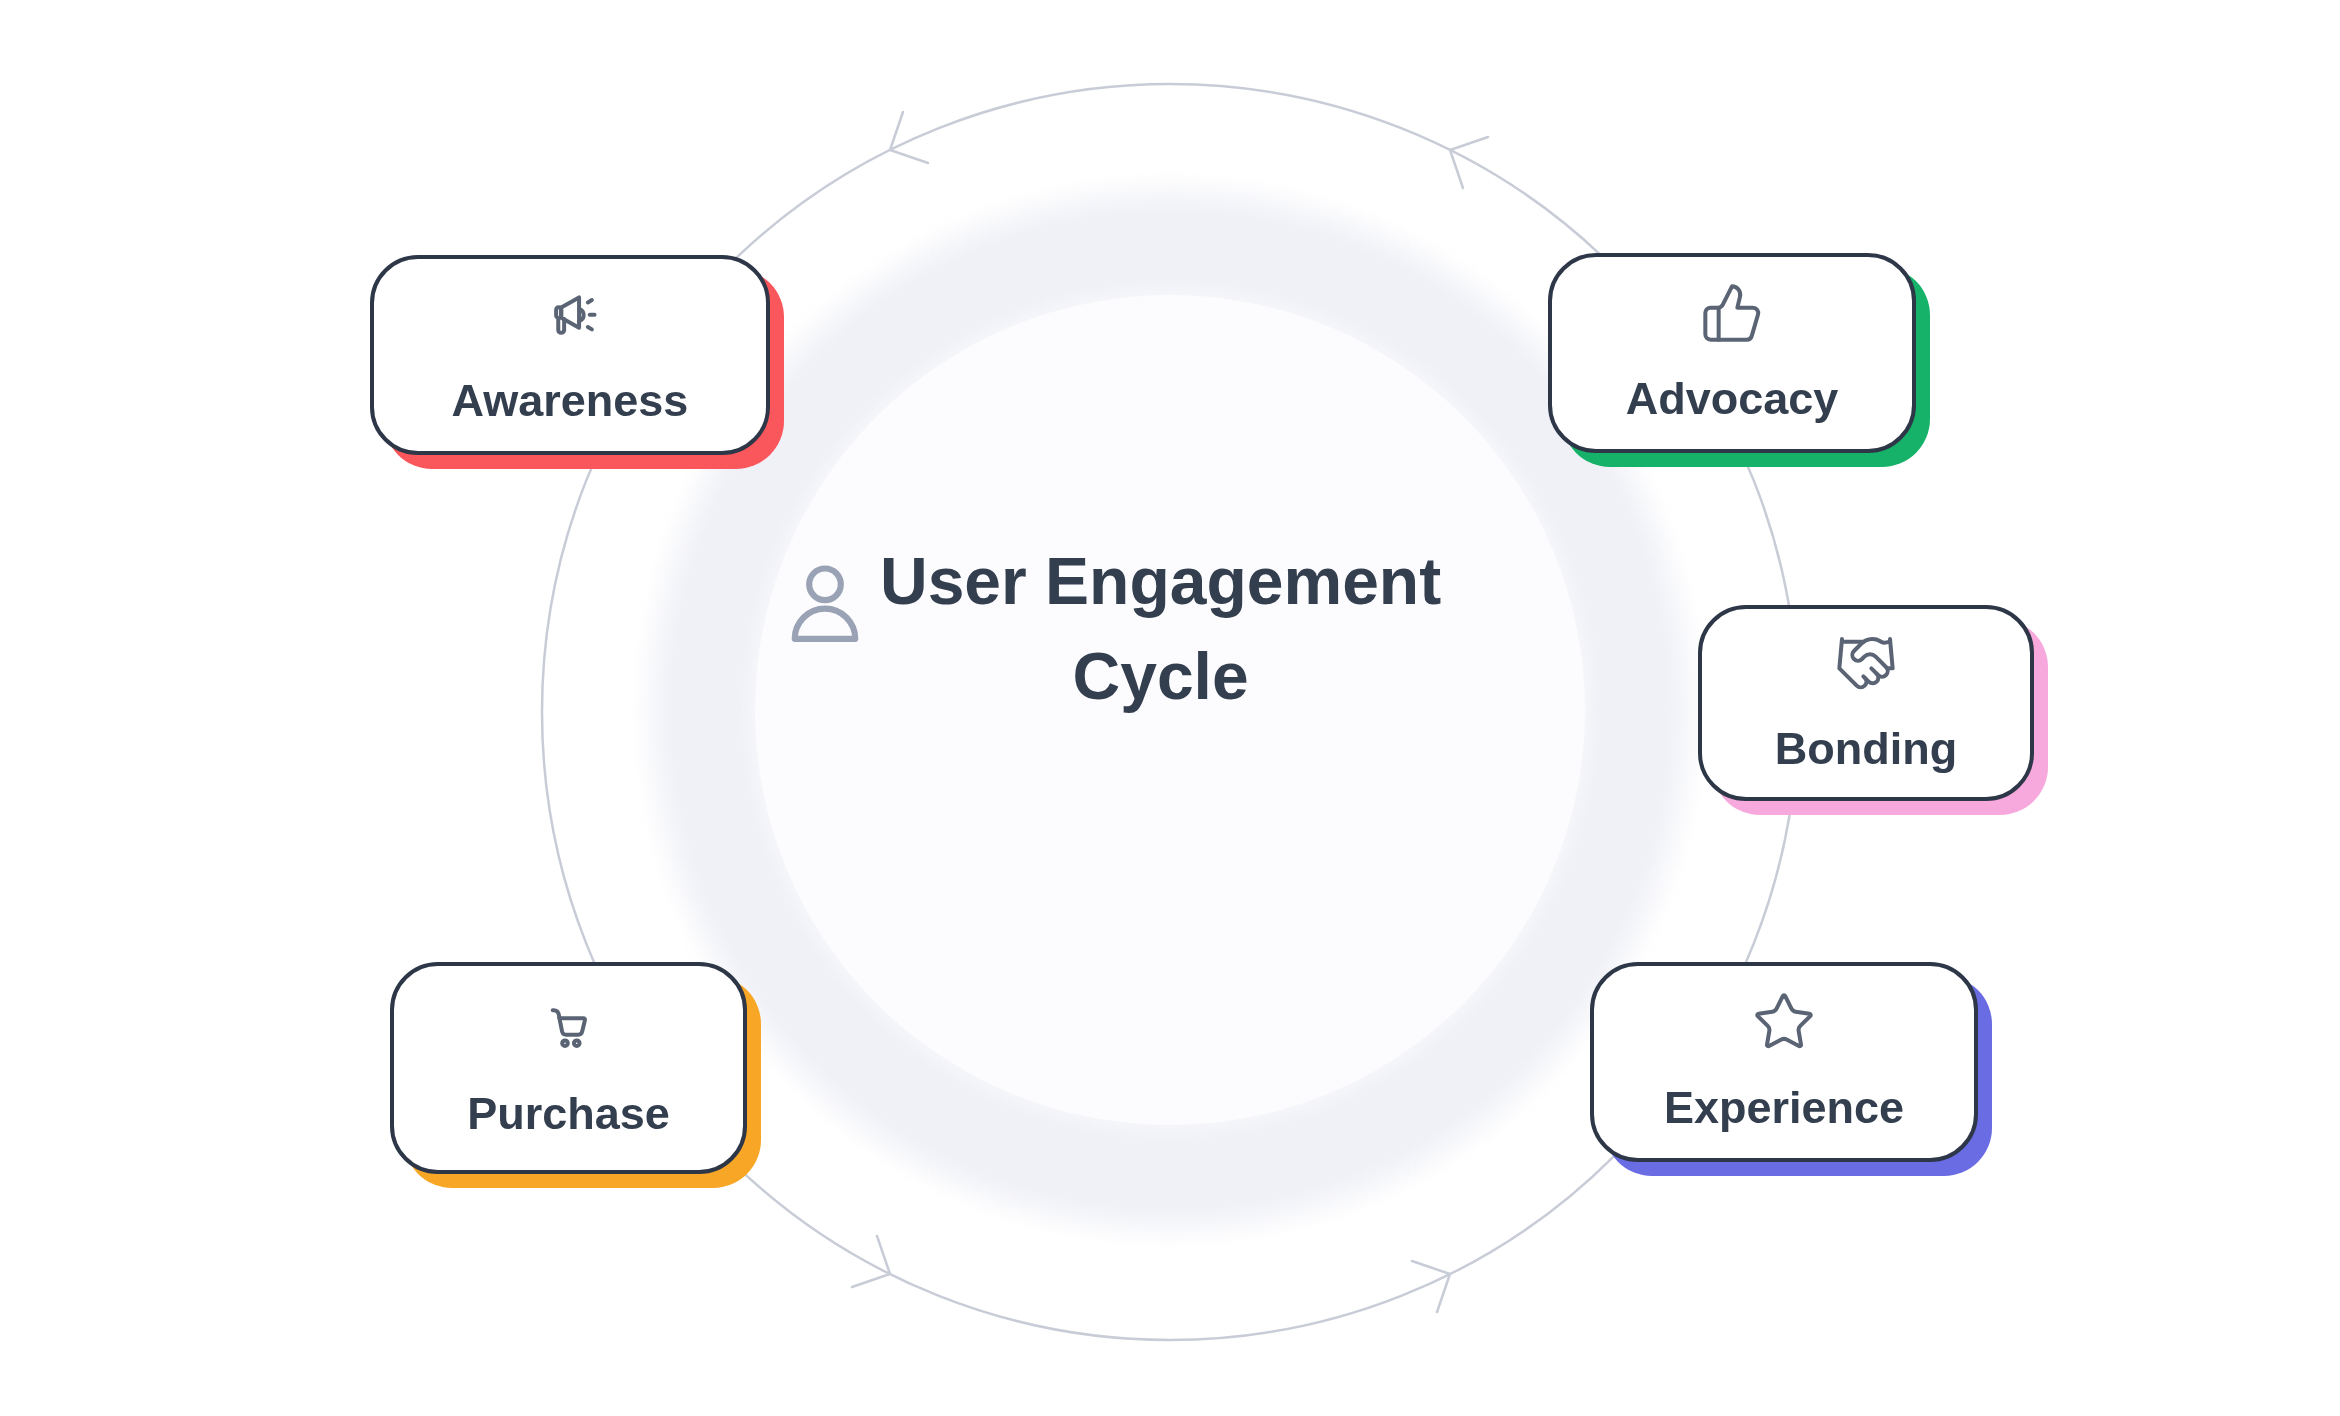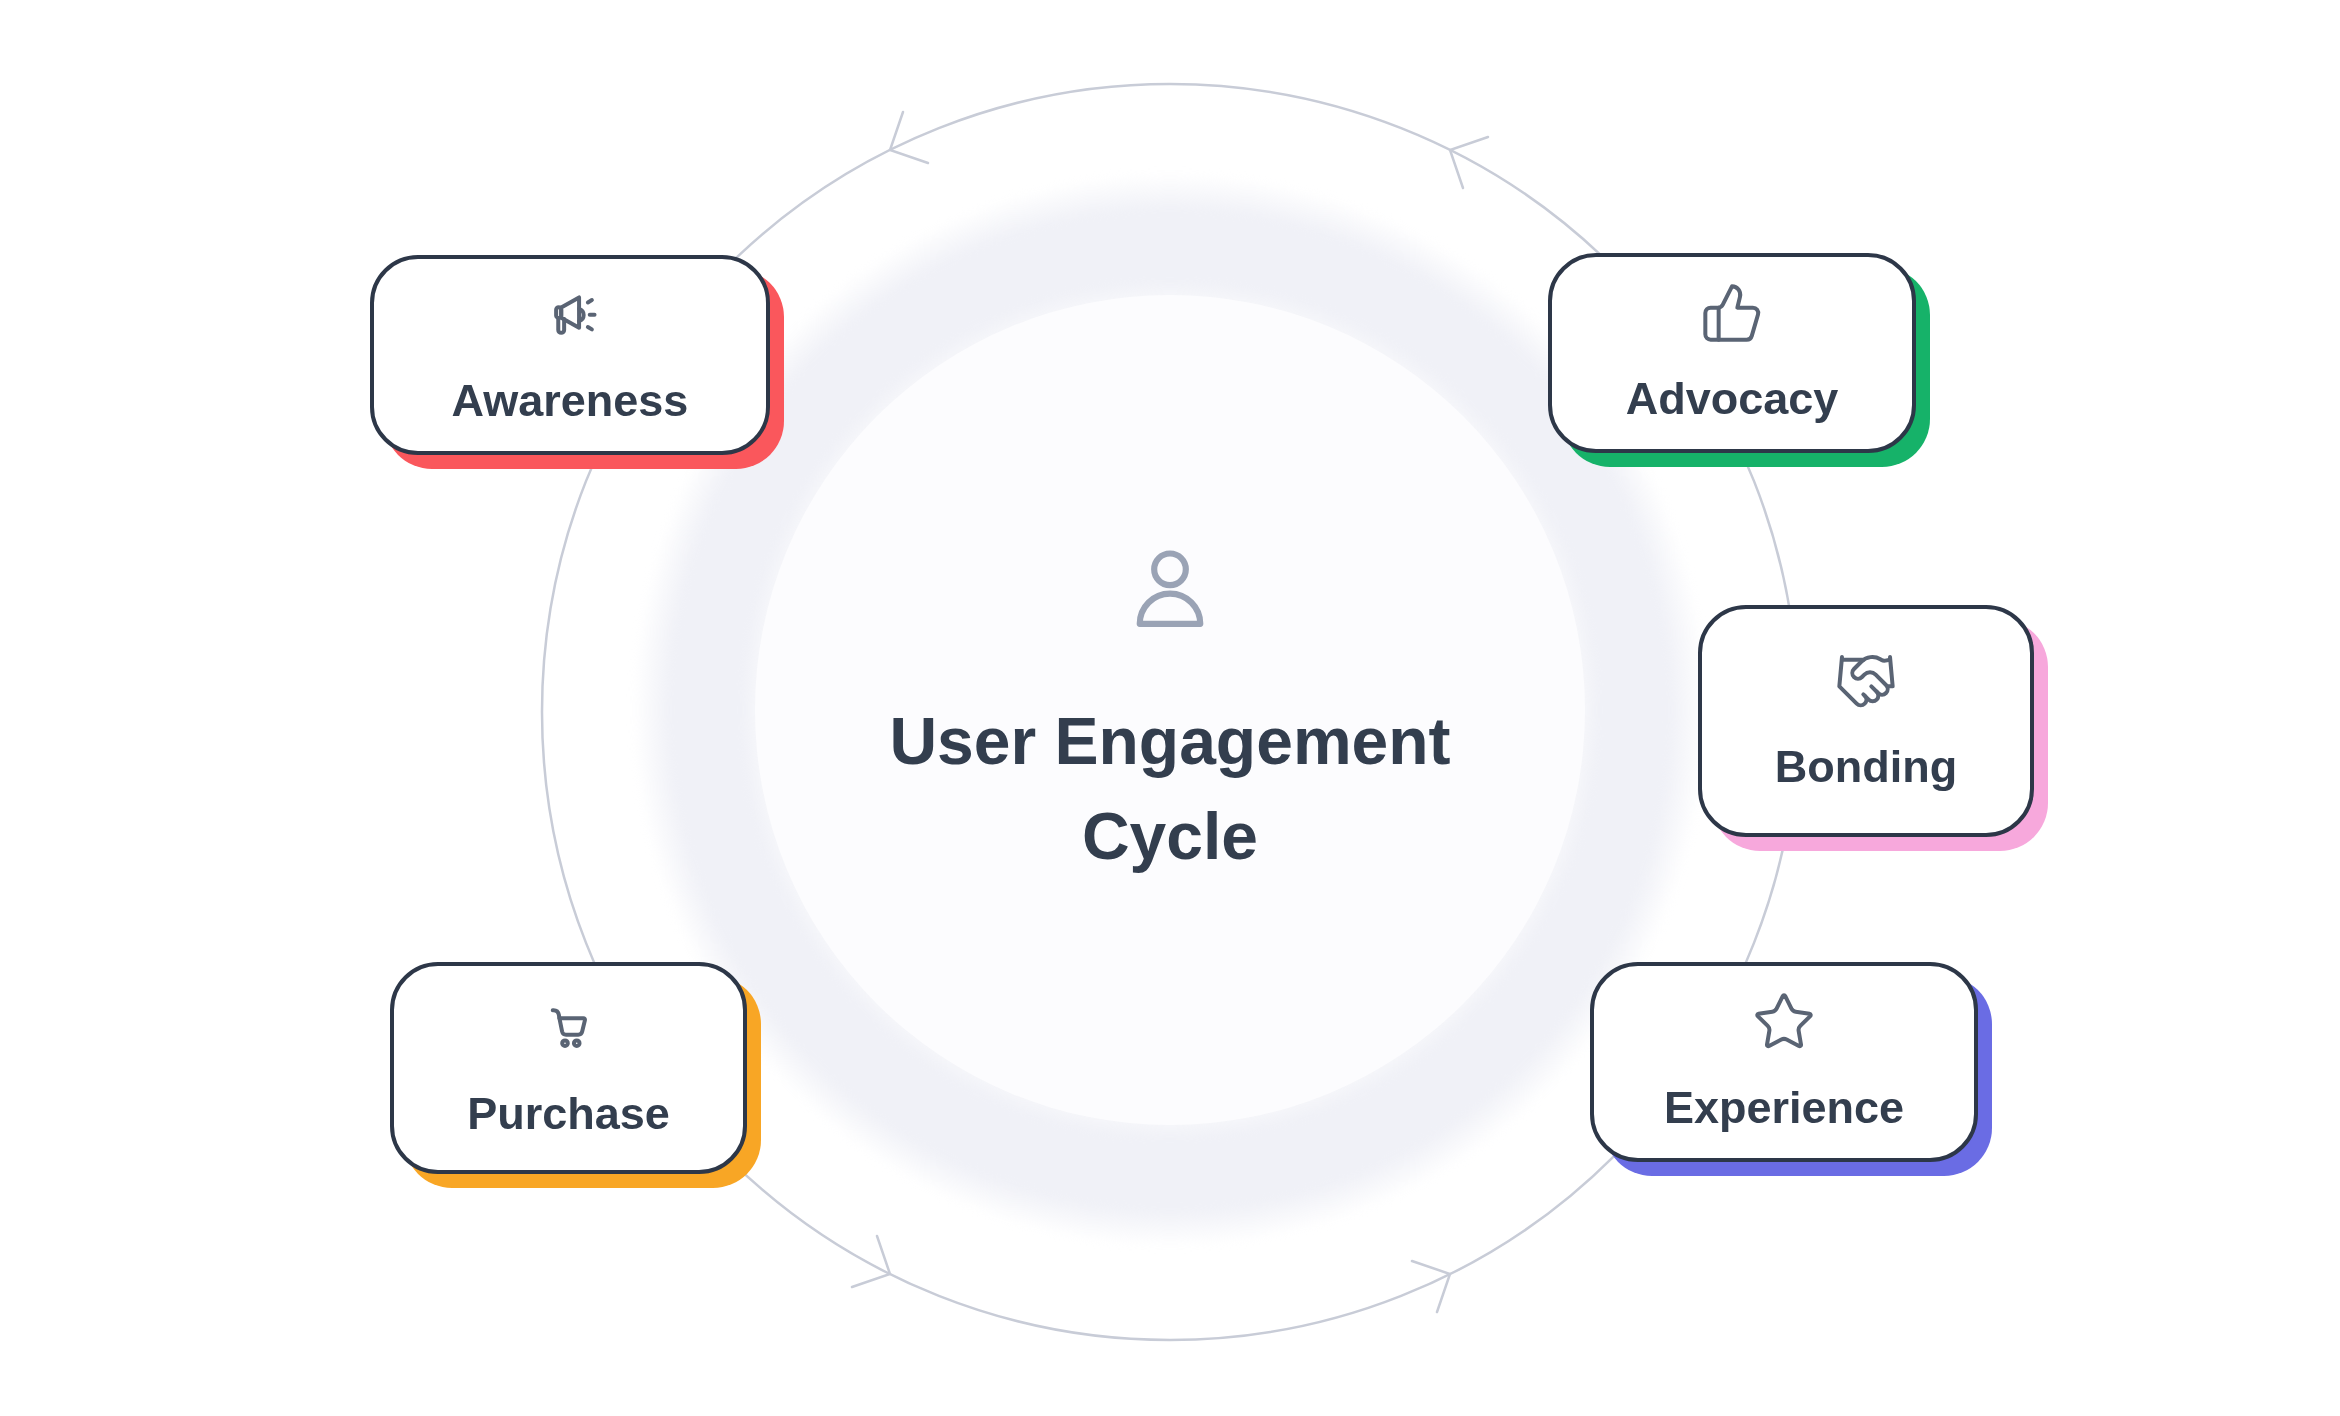--- a/index.html
+++ b/index.html
@@ -29,21 +29,21 @@
   }
   .inner-disk {
     position: absolute; left: 755px; top: 295px; width: 830px; height: 830px;
     border-radius: 50%;
     background: #fcfcfe;
   }
 
   
   .center {
     position: absolute; left: 770px; top: 534px; width: 800px;
-    display: flex; flex-direction: column; align-items: center;
+    display: flex; align-items: center;
   }
   .center .user-glyph { width: 110px; height: 110px; color: var(--center-icon-gray, #9aa3b5); margin-bottom: 50px; }
   .center .user-glyph svg { width: 100%; height: 100%; }
   .title {
     text-align: center;
     font-size: 66px;
     font-weight: 600;
     line-height: 95px;
     color: var(--label-text, #333e4e);
   }
@@ -66,21 +66,21 @@
   .card .label {
     font-size: 45px;
     font-weight: 600;
     color: var(--label-text, #333e4e);
   }
 
   .card-awareness  { left: 370px;  top: 255px; width: 400px; height: 200px; }
   .card-evalution  { left: 290px;  top: 605px; width: 356px; height: 200px; }
   .card-purchase   { left: 390px;  top: 962px; width: 357px; height: 212px; }
   .card-advocacy   { left: 1548px; top: 253px; width: 368px; height: 200px; }
-  .card-bonding    { left: 1698px; top: 605px; width: 336px; height: 232px; }
+  .card-bonding    { left: 1698px; top: 605px; width: 336px; height: 196px; }
   .card-experience { left: 1590px; top: 962px; width: 388px; height: 200px; }
 </style>
 </head>
 <body>
 
 <div class="canvas">
 
   <svg class="orbit" viewBox="0 0 2340 1416" xmlns="http://www.w3.org/2000/svg">
     <circle cx="1170" cy="712" r="628"></circle>
     <path d="M903 112 L890 150 L928 163"></path>

